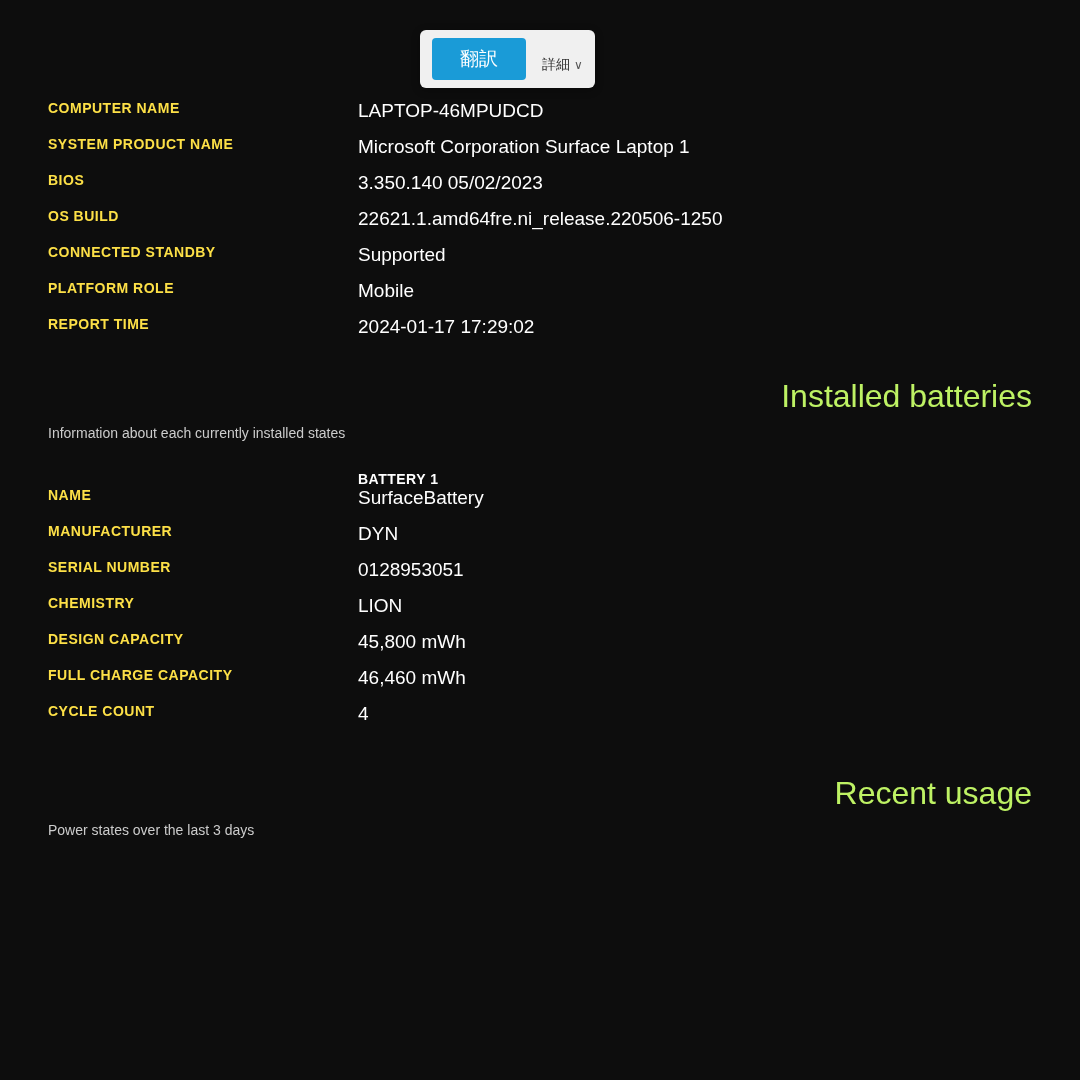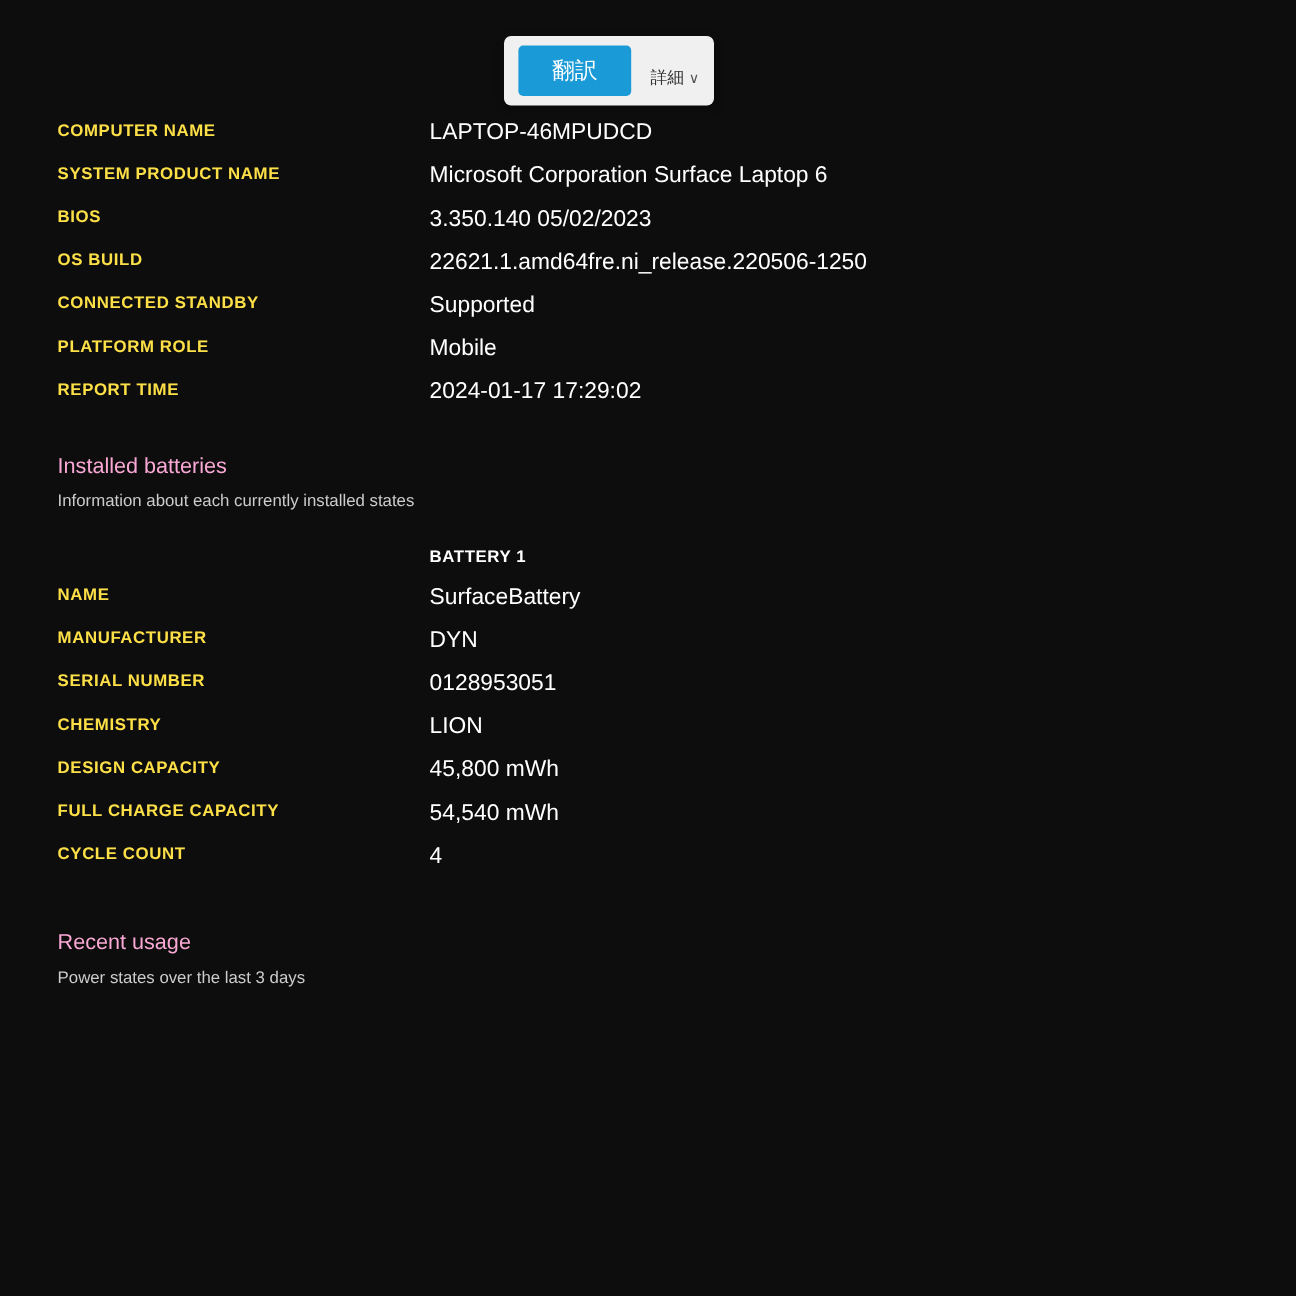--- a/index.html
+++ b/index.html
@@ -77,39 +77,40 @@
       flex-shrink: 0;
     }
 
     .info-value {
       color: #ffffff;
       font-size: 19px;
       font-weight: 400;
     }
 
     .section-title {
-      color: #f9a8d4;
-      font-size: 18px;
+      color: #bef264;
+      font-size: 32px;
       font-weight: 400;
       margin-bottom: 10px;
+      text-align: right;
     }
 
     .section-subtitle {
       color: #cccccc;
       font-size: 14px;
       margin-bottom: 30px;
     }
 
     .battery-section {
       margin-bottom: 50px;
     }
 
     .battery-header {
       display: flex;
-      margin-bottom: 16px;
+      margin-bottom: 0;
       padding-left: 310px;
       text-align: right;
     }
 
     .battery-col-header {
       color: #ffffff;
       font-weight: 700;
       font-size: 14px;
       letter-spacing: 0.5px;
       text-transform: uppercase;
@@ -132,21 +133,21 @@
 
 <div class="content">
 
   <div class="info-table">
     <div class="info-row">
       <span class="info-label">COMPUTER NAME</span>
       <span class="info-value">LAPTOP-46MPUDCD</span>
     </div>
     <div class="info-row">
       <span class="info-label">SYSTEM PRODUCT NAME</span>
-      <span class="info-value">Microsoft Corporation Surface Laptop 6</span>
+      <span class="info-value">Microsoft Corporation Surface Laptop 1</span>
     </div>
     <div class="info-row">
       <span class="info-label">BIOS</span>
       <span class="info-value">3.350.140 05/02/2023</span>
     </div>
     <div class="info-row">
       <span class="info-label">OS BUILD</span>
       <span class="info-value">22621.1.amd64fre.ni_release.220506-1250</span>
     </div>
     <div class="info-row">
@@ -187,21 +188,21 @@
       <div class="info-row">
         <span class="info-label">CHEMISTRY</span>
         <span class="info-value">LION</span>
       </div>
       <div class="info-row">
         <span class="info-label">DESIGN CAPACITY</span>
         <span class="info-value">45,800 mWh</span>
       </div>
       <div class="info-row">
         <span class="info-label">FULL CHARGE CAPACITY</span>
-        <span class="info-value">54,540 mWh</span>
+        <span class="info-value">46,460 mWh</span>
       </div>
       <div class="info-row">
         <span class="info-label">CYCLE COUNT</span>
         <span class="info-value">4</span>
       </div>
     </div>
   </div>
 
   <div class="recent-section">
     <h2 class="section-title">Recent usage</h2>

